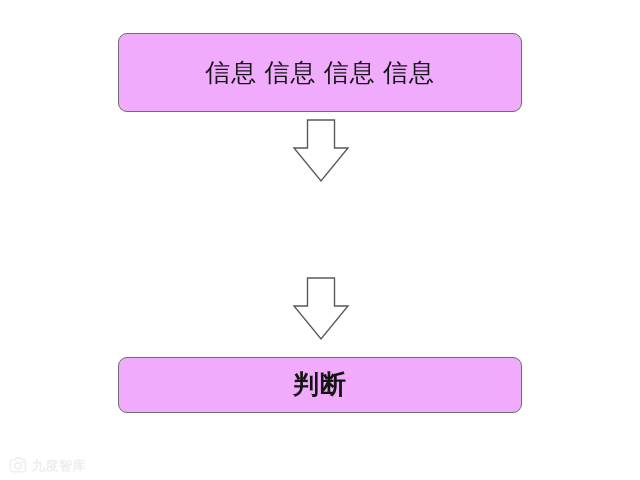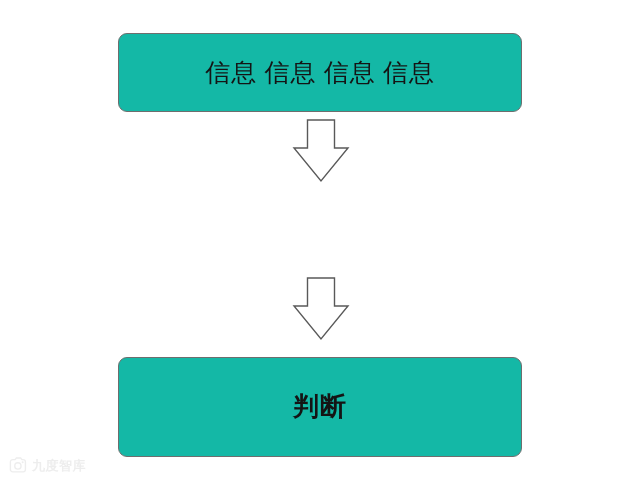--- a/index.html
+++ b/index.html
@@ -21,21 +21,21 @@
     top: 0;
     width: 640px;
     height: 480px;
   }
 
   .flow-box {
     position: absolute;
     left: 118px;
     width: 404px;
     box-sizing: border-box;
-    background: #14b8a6;
+    background: #f0abfc;
     border: 1.5px solid #6e6e6e;
     border-radius: 9px;
     display: flex;
     align-items: center;
     justify-content: center;
   }
 
   .flow-box .box-label {
     color: #141414;
     font-family: "Liberation Serif", "DejaVu Serif", serif;
@@ -58,21 +58,21 @@
     height: 75px;
   }
   #box-training .box-label {
     font-size: 26px;
     font-weight: bold;
     letter-spacing: 1px;
   }
 
   #box-judgment {
     top: 357px;
-    height: 100px;
+    height: 56px;
   }
   #box-judgment .box-label {
     font-size: 26px;
     font-weight: bold;
     letter-spacing: 1px;
   }
 
   .flow-arrow {
     position: absolute;
     left: 291px;

